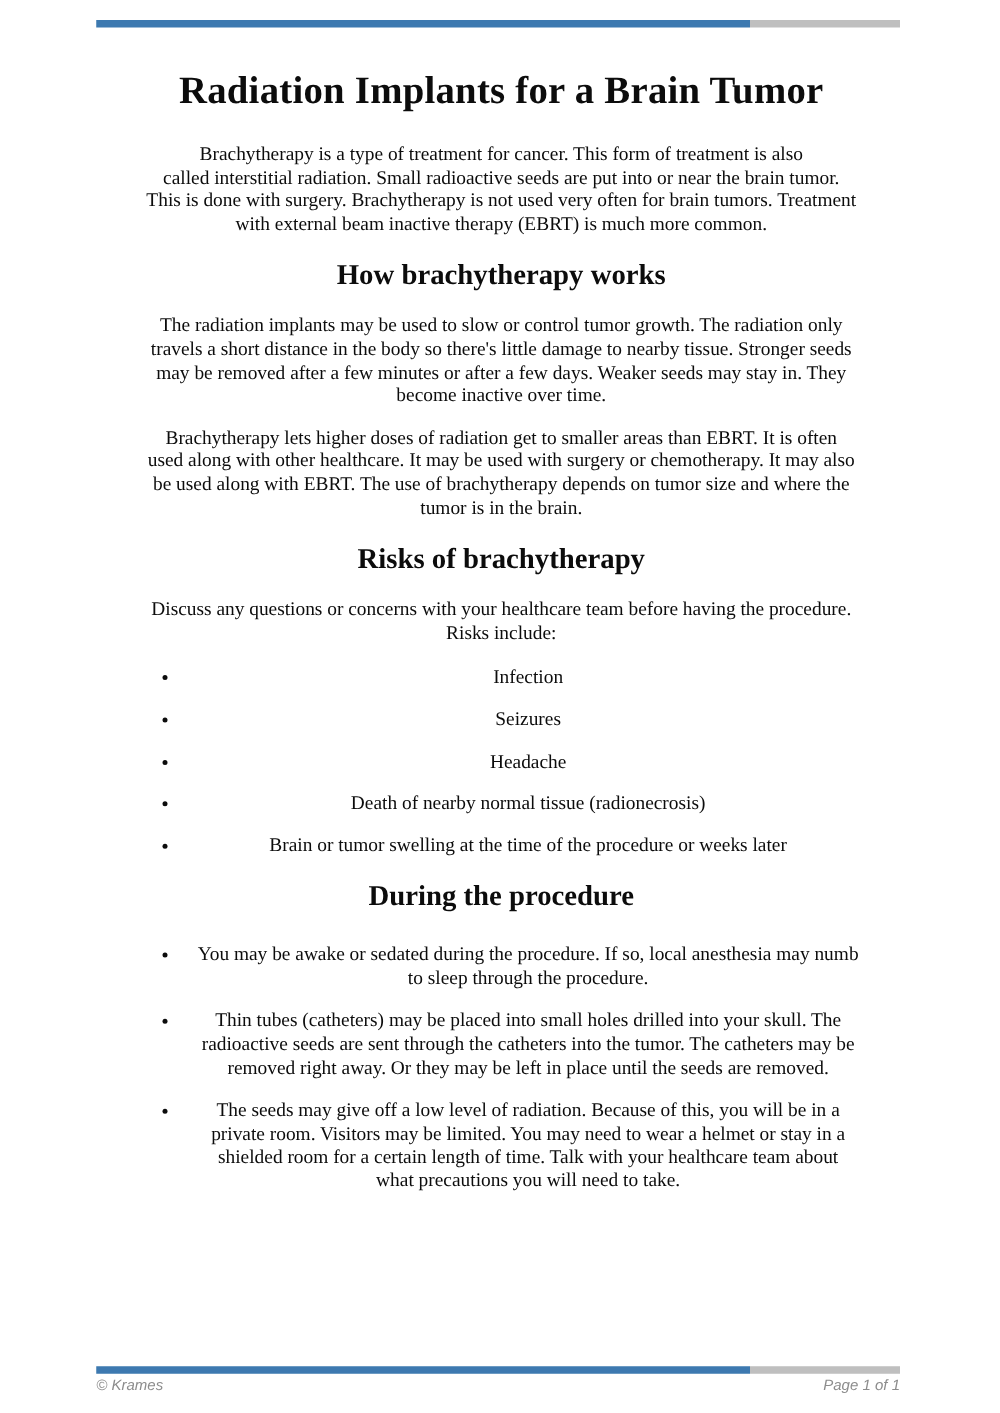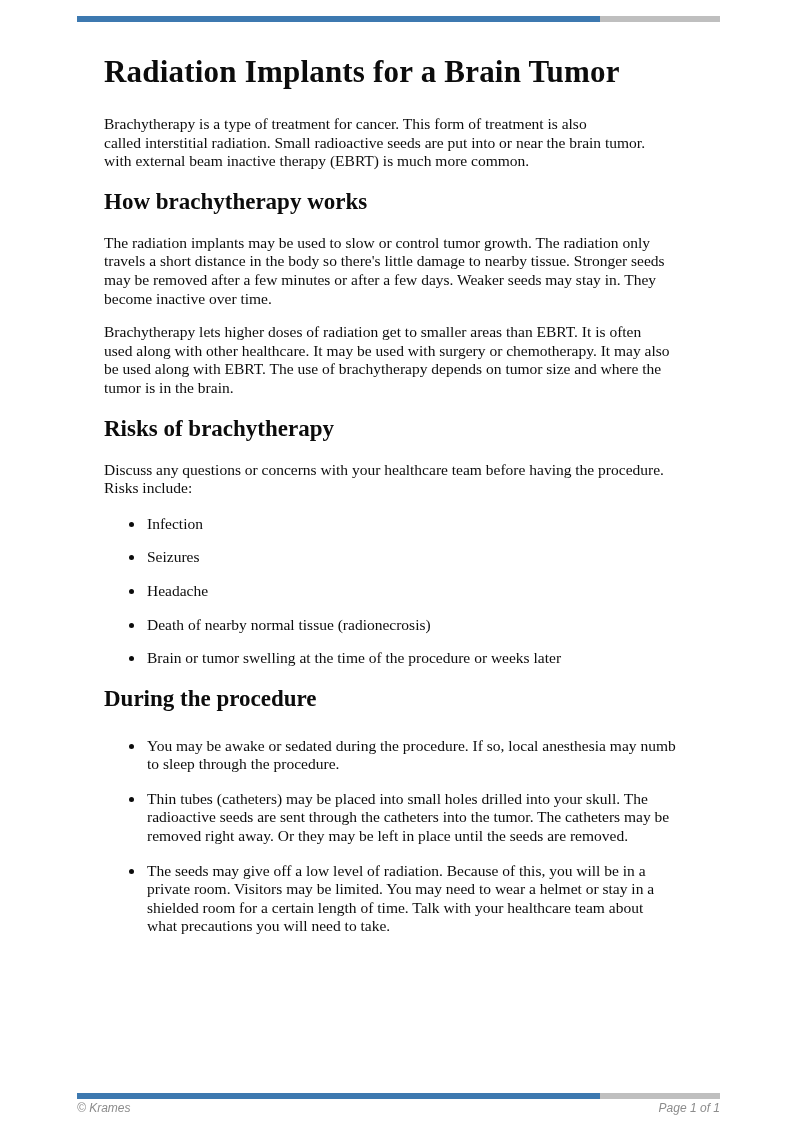--- a/index.html
+++ b/index.html
@@ -8,21 +8,21 @@
     --footer-text:#8c8c8c;
   }
   html,body{margin:0;padding:0;background:#ffffff;}
   body{
     width:800px;height:1130px;
     font-family:"Liberation Serif", serif;
     color:#0c0c0c;
   }
   .page{
     position:relative;width:800px;height:1130px;
-    background:#ffffff;overflow:hidden;
+    background:#ffffff;overflow:hidden;text-align:center;
   }
   .rule{
     position:absolute;left:77px;width:643px;height:6px;
     display:flex;
   }
   .rule .seg-blue{width:523px;height:100%;background:var(--accent-blue);}
   .rule .seg-gray{flex:1;height:100%;background:var(--bar-gray);}
   .rule.top{top:16px;}
   .rule.bottom{top:1093px;}
   .content{
@@ -60,20 +60,21 @@
     <div class="seg-gray"></div>
   </div>
 
   <main class="content">
 
     <h1>Radiation Implants for a Brain Tumor</h1>
 
     <p>
       <span class="ln">Brachytherapy is a type of treatment for cancer. This form of treatment is also</span>
       <span class="ln">called interstitial radiation. Small radioactive seeds are put into or near the brain tumor.</span>
+      <span class="ln">This is done with surgery. Brachytherapy is not used very often for brain tumors. Treatment</span>
       <span class="ln">with external beam inactive therapy (EBRT) is much more common.</span>
     </p>
 
     <h2>How brachytherapy works</h2>
 
     <p>
       <span class="ln">The radiation implants may be used to slow or control tumor growth. The radiation only</span>
       <span class="ln">travels a short distance in the body so there's little damage to nearby tissue. Stronger seeds</span>
       <span class="ln">may be removed after a few minutes or after a few days. Weaker seeds may stay in. They</span>
       <span class="ln">become inactive over time.</span>

